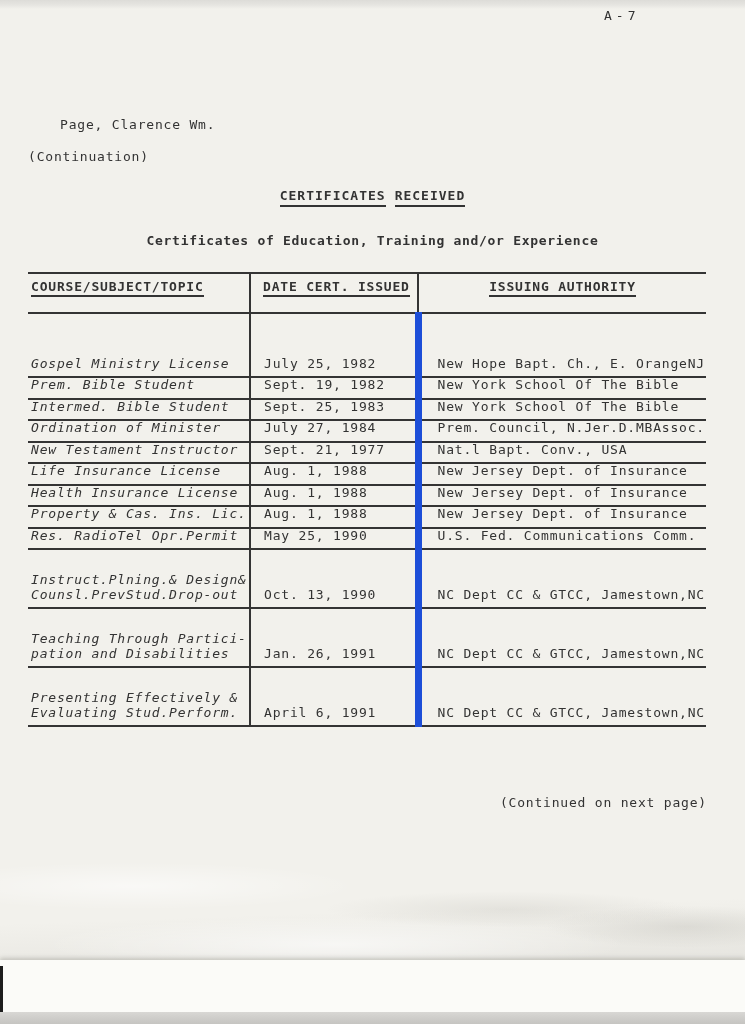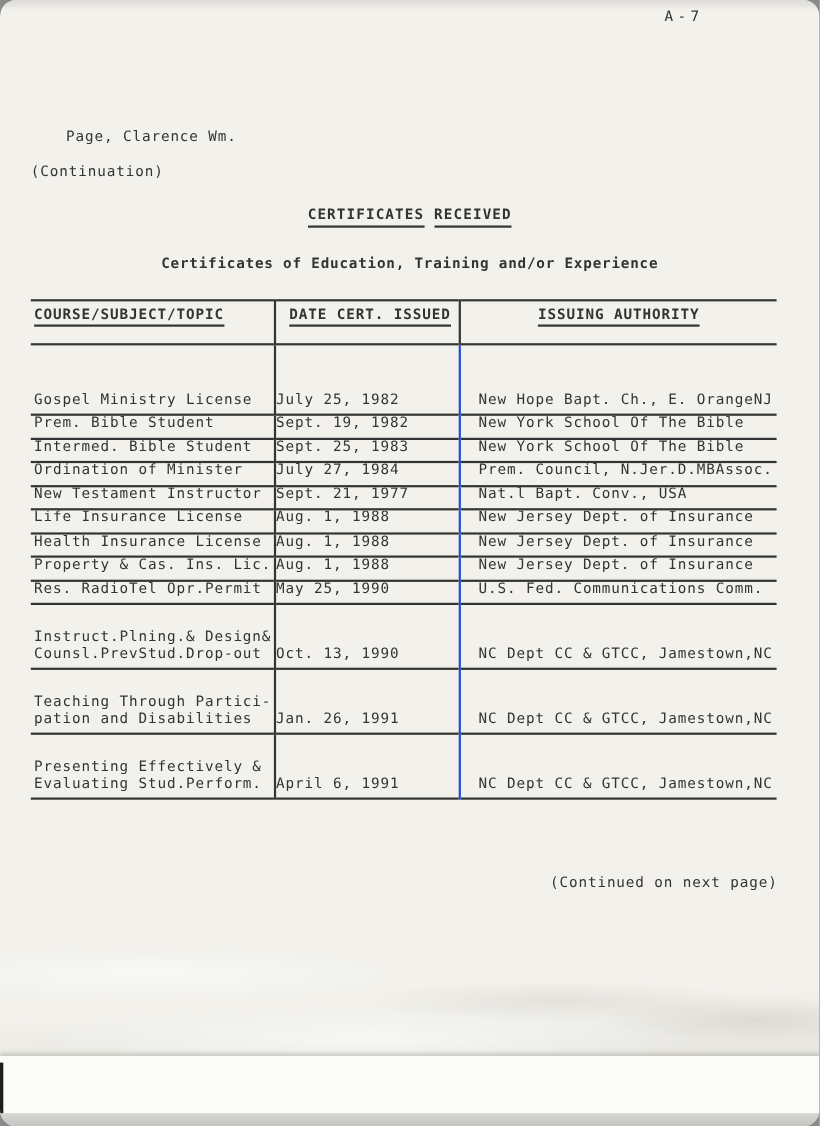--- a/index.html
+++ b/index.html
@@ -11,21 +11,20 @@
     position: relative;
     width: 745px;
     height: 1024px;
     margin: 0 auto;
     background: #f2f1ec;
     overflow: hidden;
     font-family: "DejaVu Sans Mono", "Liberation Mono", monospace;
     color: #333333;
     font-size: 13px;
     letter-spacing: 0.8px;
-    border-radius: 15px;
   }
   
   .top-strip {
     position: absolute; top: 0; left: 0;
     width: 745px; height: 9px;
     background: linear-gradient(#dddcd8 0px, #e6e5e1 5px, #f2f1ec 9px);
   }
   .corner-label {
     position: absolute; top: 8px; left: 604px;
     letter-spacing: 4px;
@@ -78,22 +77,22 @@
     padding-bottom: 1px;
   }
   .cert-table tbody tr { border-top: 2px solid #343434; }
   .cert-table td {
     vertical-align: bottom;
     padding: 0 0 5px 0;
     line-height: 14.5px;
     overflow: hidden;
     white-space: nowrap;
   }
-  .cert-table td:nth-child(1) { padding-left: 3px;  border-right: 2px solid #343434; }
-  .cert-table td:nth-child(2) { border-right: 2px solid #1d4ed8; }
+  .cert-table td:nth-child(1) { padding-left: 3px;  border-right: 2px solid #343434; font-style: italic; }
+  .cert-table td:nth-child(2) { padding-left: 13px; border-right: 7px solid #1d4ed8; }
   .cert-table td:nth-child(3) { padding-left: 16px; margin-top: 19px; }
   tr.tall   { height: 64px; }
   tr.single { height: 19px; }
   tr.double { height: 59px; }
   .l1, .l2 { display: block; }
   .footer-note {
     position: absolute; top: 795px; left: 0;
     width: 707px; text-align: right;
   }
   

